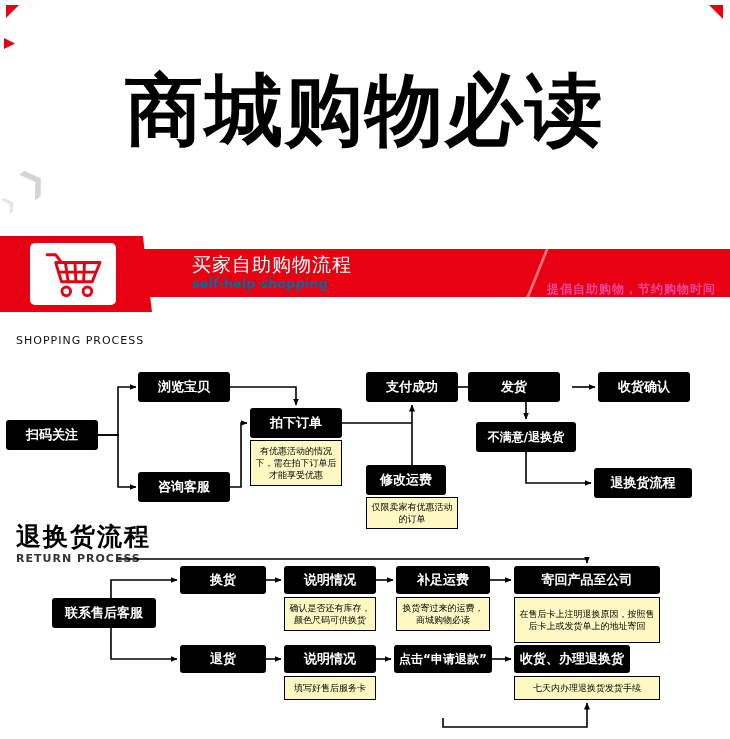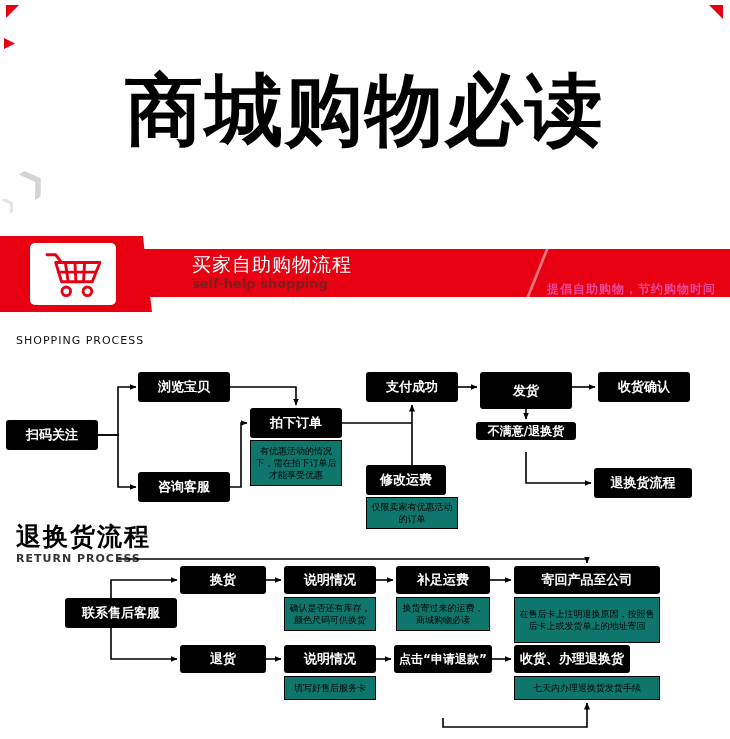--- a/index.html
+++ b/index.html
@@ -12,28 +12,28 @@
   .mark-tr{left:709px;top:5px;width:14px;height:14px;clip-path:polygon(0 0,100% 0,100% 100%)}
   .mark-l{left:4px;top:38px;width:11px;height:11px;clip-path:polygon(0 0,100% 50%,0 100%)}
   .chev{position:absolute;color:#d4d4d4;font-weight:700;line-height:1}
   .chev1{left:20px;top:166px;font-size:30px;transform:rotate(-32deg)}
   .chev2{left:2px;top:196px;font-size:16px;color:#e4e4e4;transform:rotate(-32deg)}
   .banner-left{position:absolute;left:0;top:236px;width:152px;height:76px;background:#e60012;clip-path:polygon(0 0,94% 0,100% 100%,0 100%)}
   .banner-main{position:absolute;left:140px;top:249px;width:590px;height:48px;background:#e60012}
   .banner-diag{position:absolute;left:536px;top:249px;width:3px;height:48px;background:rgba(255,255,255,.45);transform:skewX(-22deg)}
   .cart-box{position:absolute;left:30px;top:243px;width:86px;height:62px;background:#fff;border-radius:5px;display:flex;align-items:center;justify-content:center}
   .banner-title{position:absolute;left:192px;top:252px;color:#fff;font-size:19px;font-weight:400;letter-spacing:1px}
-  .banner-sub{position:absolute;left:192px;top:276px;color:#7f1d1d;font-size:13px;font-weight:700}
+  .banner-sub{position:absolute;left:192px;top:276px;color:#0369a1;font-size:13px;font-weight:700}
   .banner-slogan{position:absolute;right:14px;top:281px;color:#ec4899;font-size:12px;font-weight:700;letter-spacing:1px}
   .section-label{position:absolute;left:16px;top:334px;font-size:11px;font-weight:400;color:#111;letter-spacing:1px}
   .h2-cn{position:absolute;left:16px;top:520px;font-size:25px;font-weight:900;color:#000;letter-spacing:2px}
   .h2-en{position:absolute;left:16px;top:552px;font-size:11px;font-weight:700;color:#333;letter-spacing:1px}
   .node{position:absolute;background:#000;color:#fff;display:flex;align-items:center;justify-content:center;font-size:13px;font-weight:700;border-radius:3px;white-space:nowrap}
   .node.sm{font-size:12px}
-  .note{position:absolute;background:#0f766e;border:1px solid #000;color:#000;font-size:9px;line-height:1.35;display:flex;align-items:center;justify-content:center;text-align:center;padding:2px 3px}
+  .note{position:absolute;background:#fef9c3;border:1px solid #000;color:#000;font-size:9px;line-height:1.35;display:flex;align-items:center;justify-content:center;text-align:center;padding:2px 3px}
   svg.connectors{position:absolute;left:0;top:0;pointer-events:none}
   svg.connectors polyline,svg.connectors line{fill:none;stroke:#000;stroke-width:1.6}
 </style>
 </head>
 <body>
 
 <div class="page">
 
   <div class="mark mark-tl"></div>
   <div class="mark mark-tr"></div>
@@ -101,26 +101,26 @@
   </svg>
 
   <div class="node" style="left:6px;top:420px;width:92px;height:30px">扫码关注</div>
   <div class="node" style="left:138px;top:372px;width:92px;height:30px">浏览宝贝</div>
   <div class="node" style="left:138px;top:472px;width:92px;height:30px">咨询客服</div>
   <div class="node" style="left:250px;top:408px;width:92px;height:30px">拍下订单</div>
   <div class="note" style="left:250px;top:440px;width:92px;height:46px">有优惠活动的情况下，需在拍下订单后才能享受优惠</div>
   <div class="node" style="left:366px;top:372px;width:92px;height:30px">支付成功</div>
   <div class="node" style="left:366px;top:465px;width:80px;height:30px">修改运费</div>
   <div class="note" style="left:366px;top:497px;width:92px;height:32px">仅限卖家有优惠活动的订单</div>
-  <div class="node" style="left:480px;top:372px;width:92px;height:37px">发货</div>
+  <div class="node" style="left:468px;top:372px;width:92px;height:30px">发货</div>
   <div class="node" style="left:598px;top:372px;width:92px;height:30px">收货确认</div>
-  <div class="node sm" style="left:476px;top:422px;width:100px;height:18px">不满意/退换货</div>
+  <div class="node sm" style="left:476px;top:422px;width:100px;height:30px">不满意/退换货</div>
   <div class="node" style="left:594px;top:468px;width:98px;height:30px">退换货流程</div>
 
-  <div class="node" style="left:65px;top:598px;width:112px;height:30px">联系售后客服</div>
+  <div class="node" style="left:52px;top:598px;width:104px;height:30px">联系售后客服</div>
   <div class="node" style="left:180px;top:566px;width:86px;height:28px">换货</div>
   <div class="node" style="left:180px;top:645px;width:86px;height:28px">退货</div>
   <div class="node" style="left:284px;top:566px;width:92px;height:28px">说明情况</div>
   <div class="note" style="left:284px;top:597px;width:92px;height:34px">确认是否还有库存，颜色尺码可供换货</div>
   <div class="node" style="left:396px;top:566px;width:94px;height:28px">补足运费</div>
   <div class="note" style="left:396px;top:597px;width:94px;height:34px">换货寄过来的运费，商城购物必读</div>
   <div class="node" style="left:514px;top:566px;width:146px;height:28px">寄回产品至公司</div>
   <div class="note" style="left:514px;top:597px;width:146px;height:46px">在售后卡上注明退换原因，按照售后卡上或发货单上的地址寄回</div>
   <div class="node" style="left:284px;top:645px;width:92px;height:28px">说明情况</div>
   <div class="note" style="left:284px;top:676px;width:92px;height:24px">填写好售后服务卡</div>

